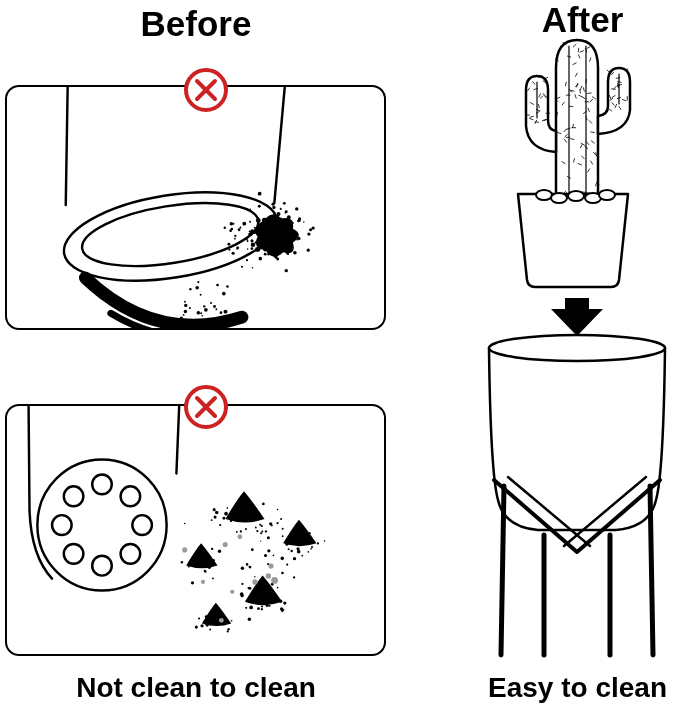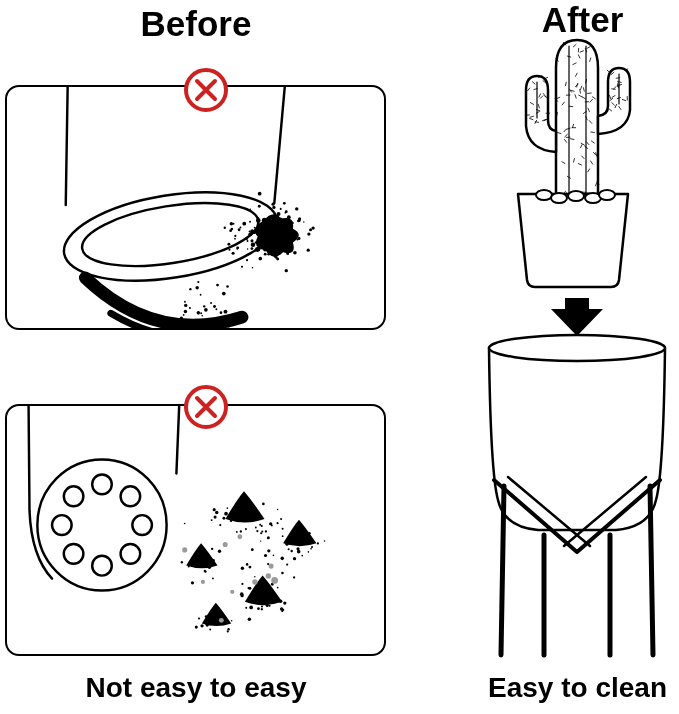--- a/index.html
+++ b/index.html
@@ -564,14 +564,14 @@
     <path class="ln fw" d="M 49,318 C 50,400 53,452 58,470 Q 64,497 98,500 L 176,500 Q 210,497 216,470 C 221,452 224,400 225,318 Z"></path>
     <ellipse class="ln fw" cx="137" cy="318" rx="88" ry="13"></ellipse>
   </g>
   <g>
     <path class="ln backbrace" d="M 68,447 L 150,516 M 206,447 L 124,516"></path>
     <path class="ln brace" d="M 54,450 L 137,522 M 220,450 L 137,522"></path>
     <path class="leg" d="M 64,456 L 61,625 M 104,505 L 104,625 M 170,505 L 170,625 M 210,456 L 213,625"></path>
   </g>
 </svg>
 
-<p class="caption" id="before-caption">Not easy to easy</p>
+<p class="caption" id="before-caption">Not clean to clean</p>
 <p class="caption" id="after-caption">Easy to clean</p>
 
 </body></html>

